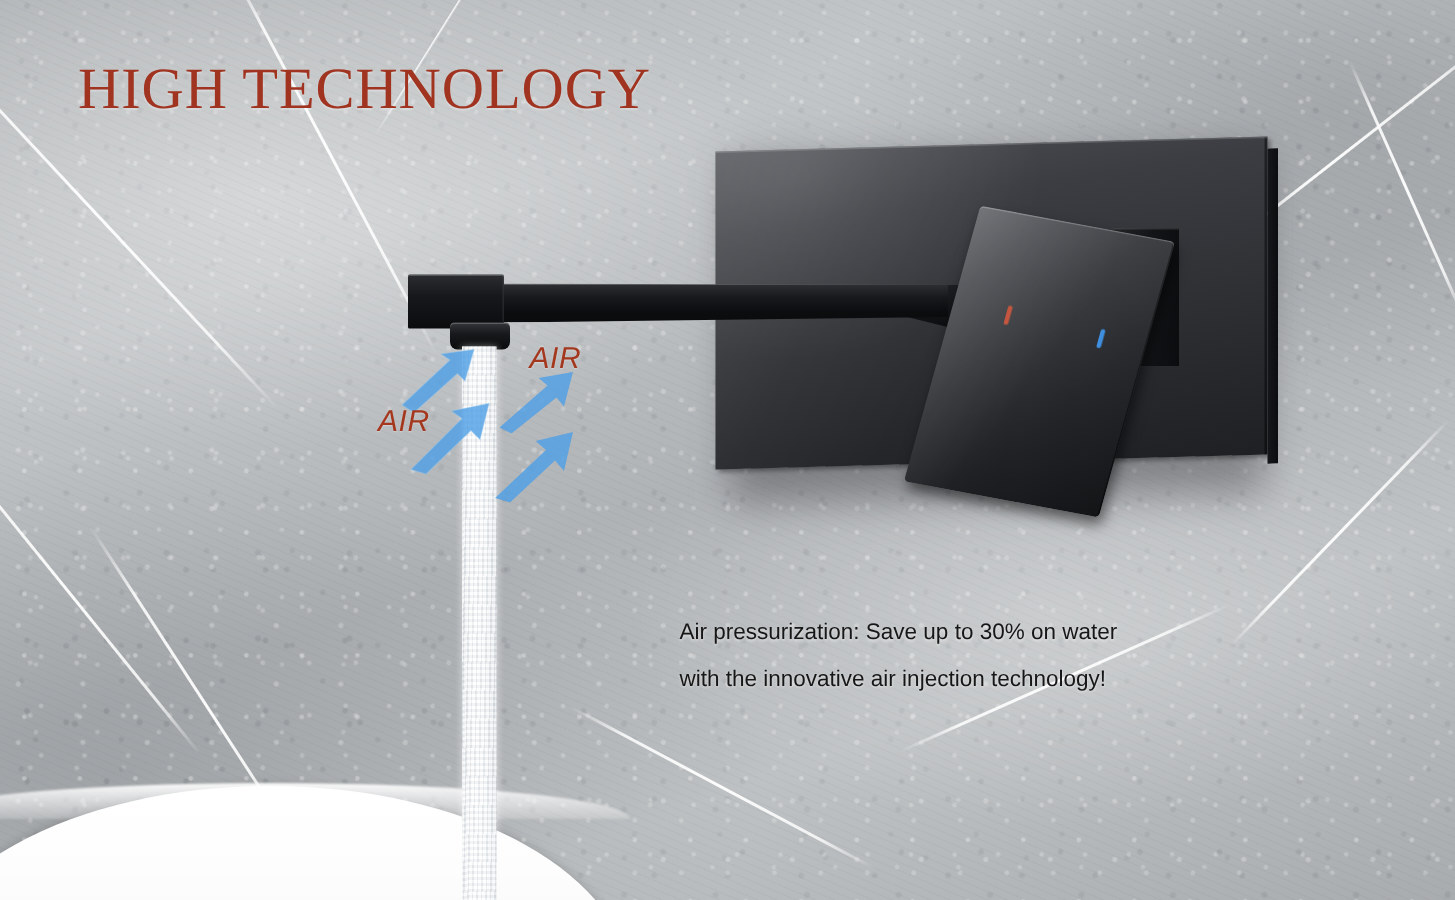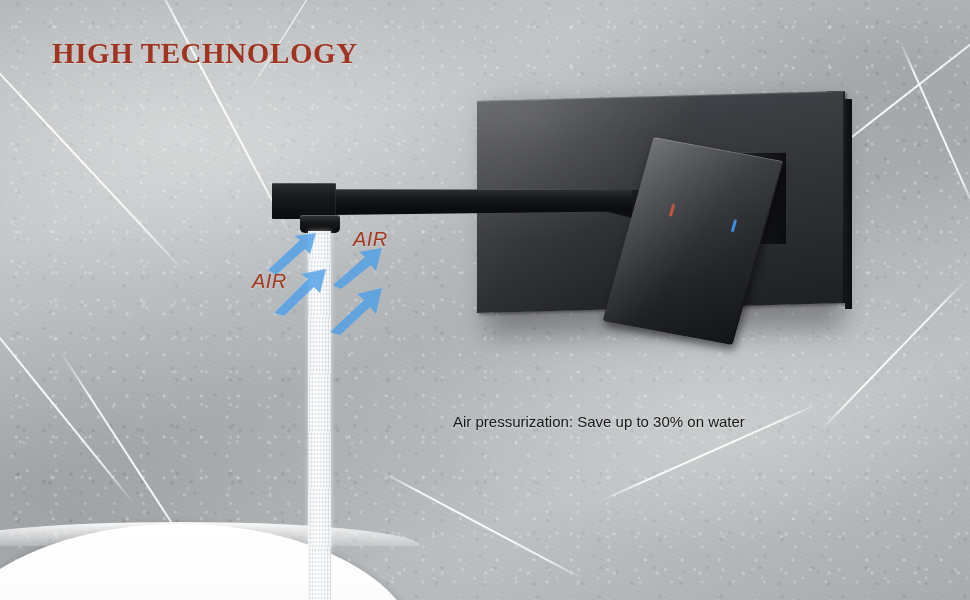--- a/index.html
+++ b/index.html
@@ -227,22 +227,22 @@
 
   
   .arrow { position: absolute; opacity: 0.88; }
 
   
   .headline {
     position: absolute;
     left: 52px;
     top: 37px;
     font-family: "Liberation Serif", "DejaVu Serif", serif;
-    font-weight: bold;
-    font-size: 29px;
+    font-weight: normal;
+    font-size: 39px;
     letter-spacing: 0.6px;
     color: #a03420;
     white-space: nowrap;
     text-shadow: 0 1px 1px rgba(255,255,255,0.30);
   }
   .air-label {
     position: absolute;
     font-family: "Liberation Sans", sans-serif;
     font-size: 20px;
     font-weight: normal;
@@ -326,15 +326,16 @@
     <path d="M56 48 L22 16 L29 10 L4 4 L10 30 L16 23 L46 51 Z" fill="#4f9fe6" opacity="0.92" transform="scale(-1,1) translate(-58,0)"></path>
   </svg>
 
   <div class="headline">HIGH TECHNOLOGY</div>
 
   <div class="air-label air-left">AIR</div>
   <div class="air-label air-right">AIR</div>
 
   <div class="caption">
     <span class="caption-line">Air pressurization: Save up to 30% on water</span>
+    <span class="caption-line">with the innovative air injection technology!</span>
   </div>
 
 </div>
 
 </body></html>

